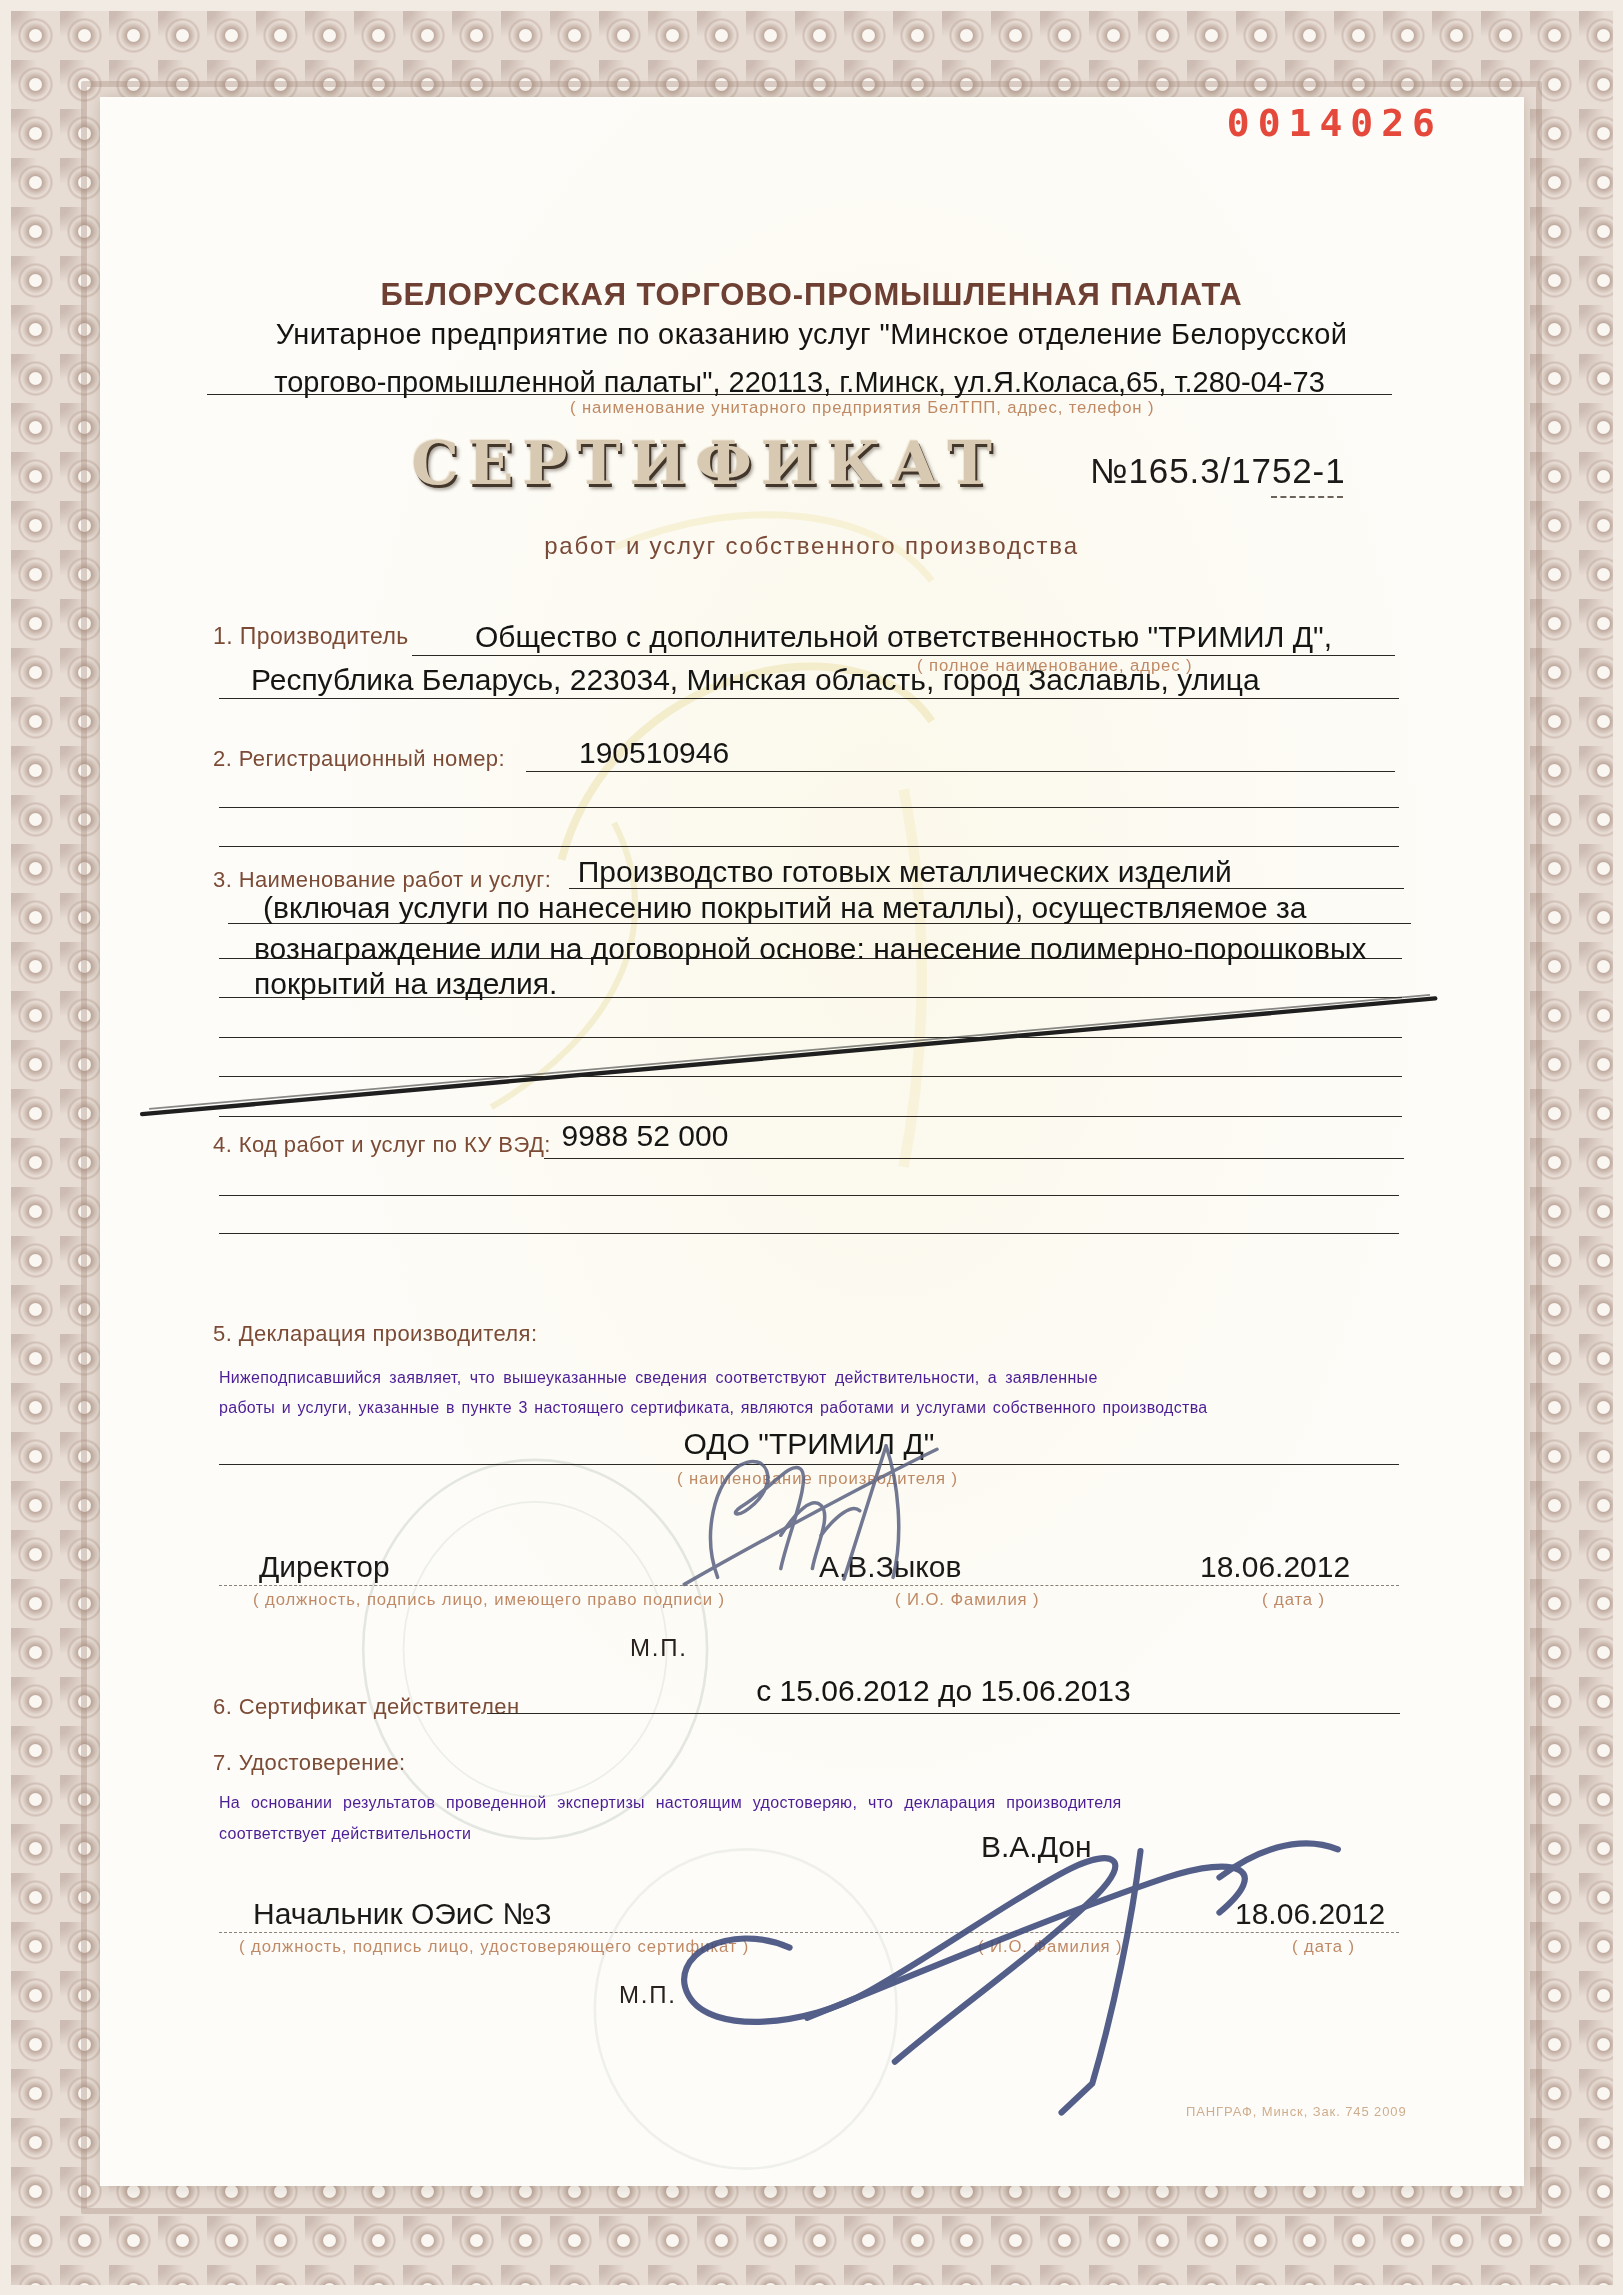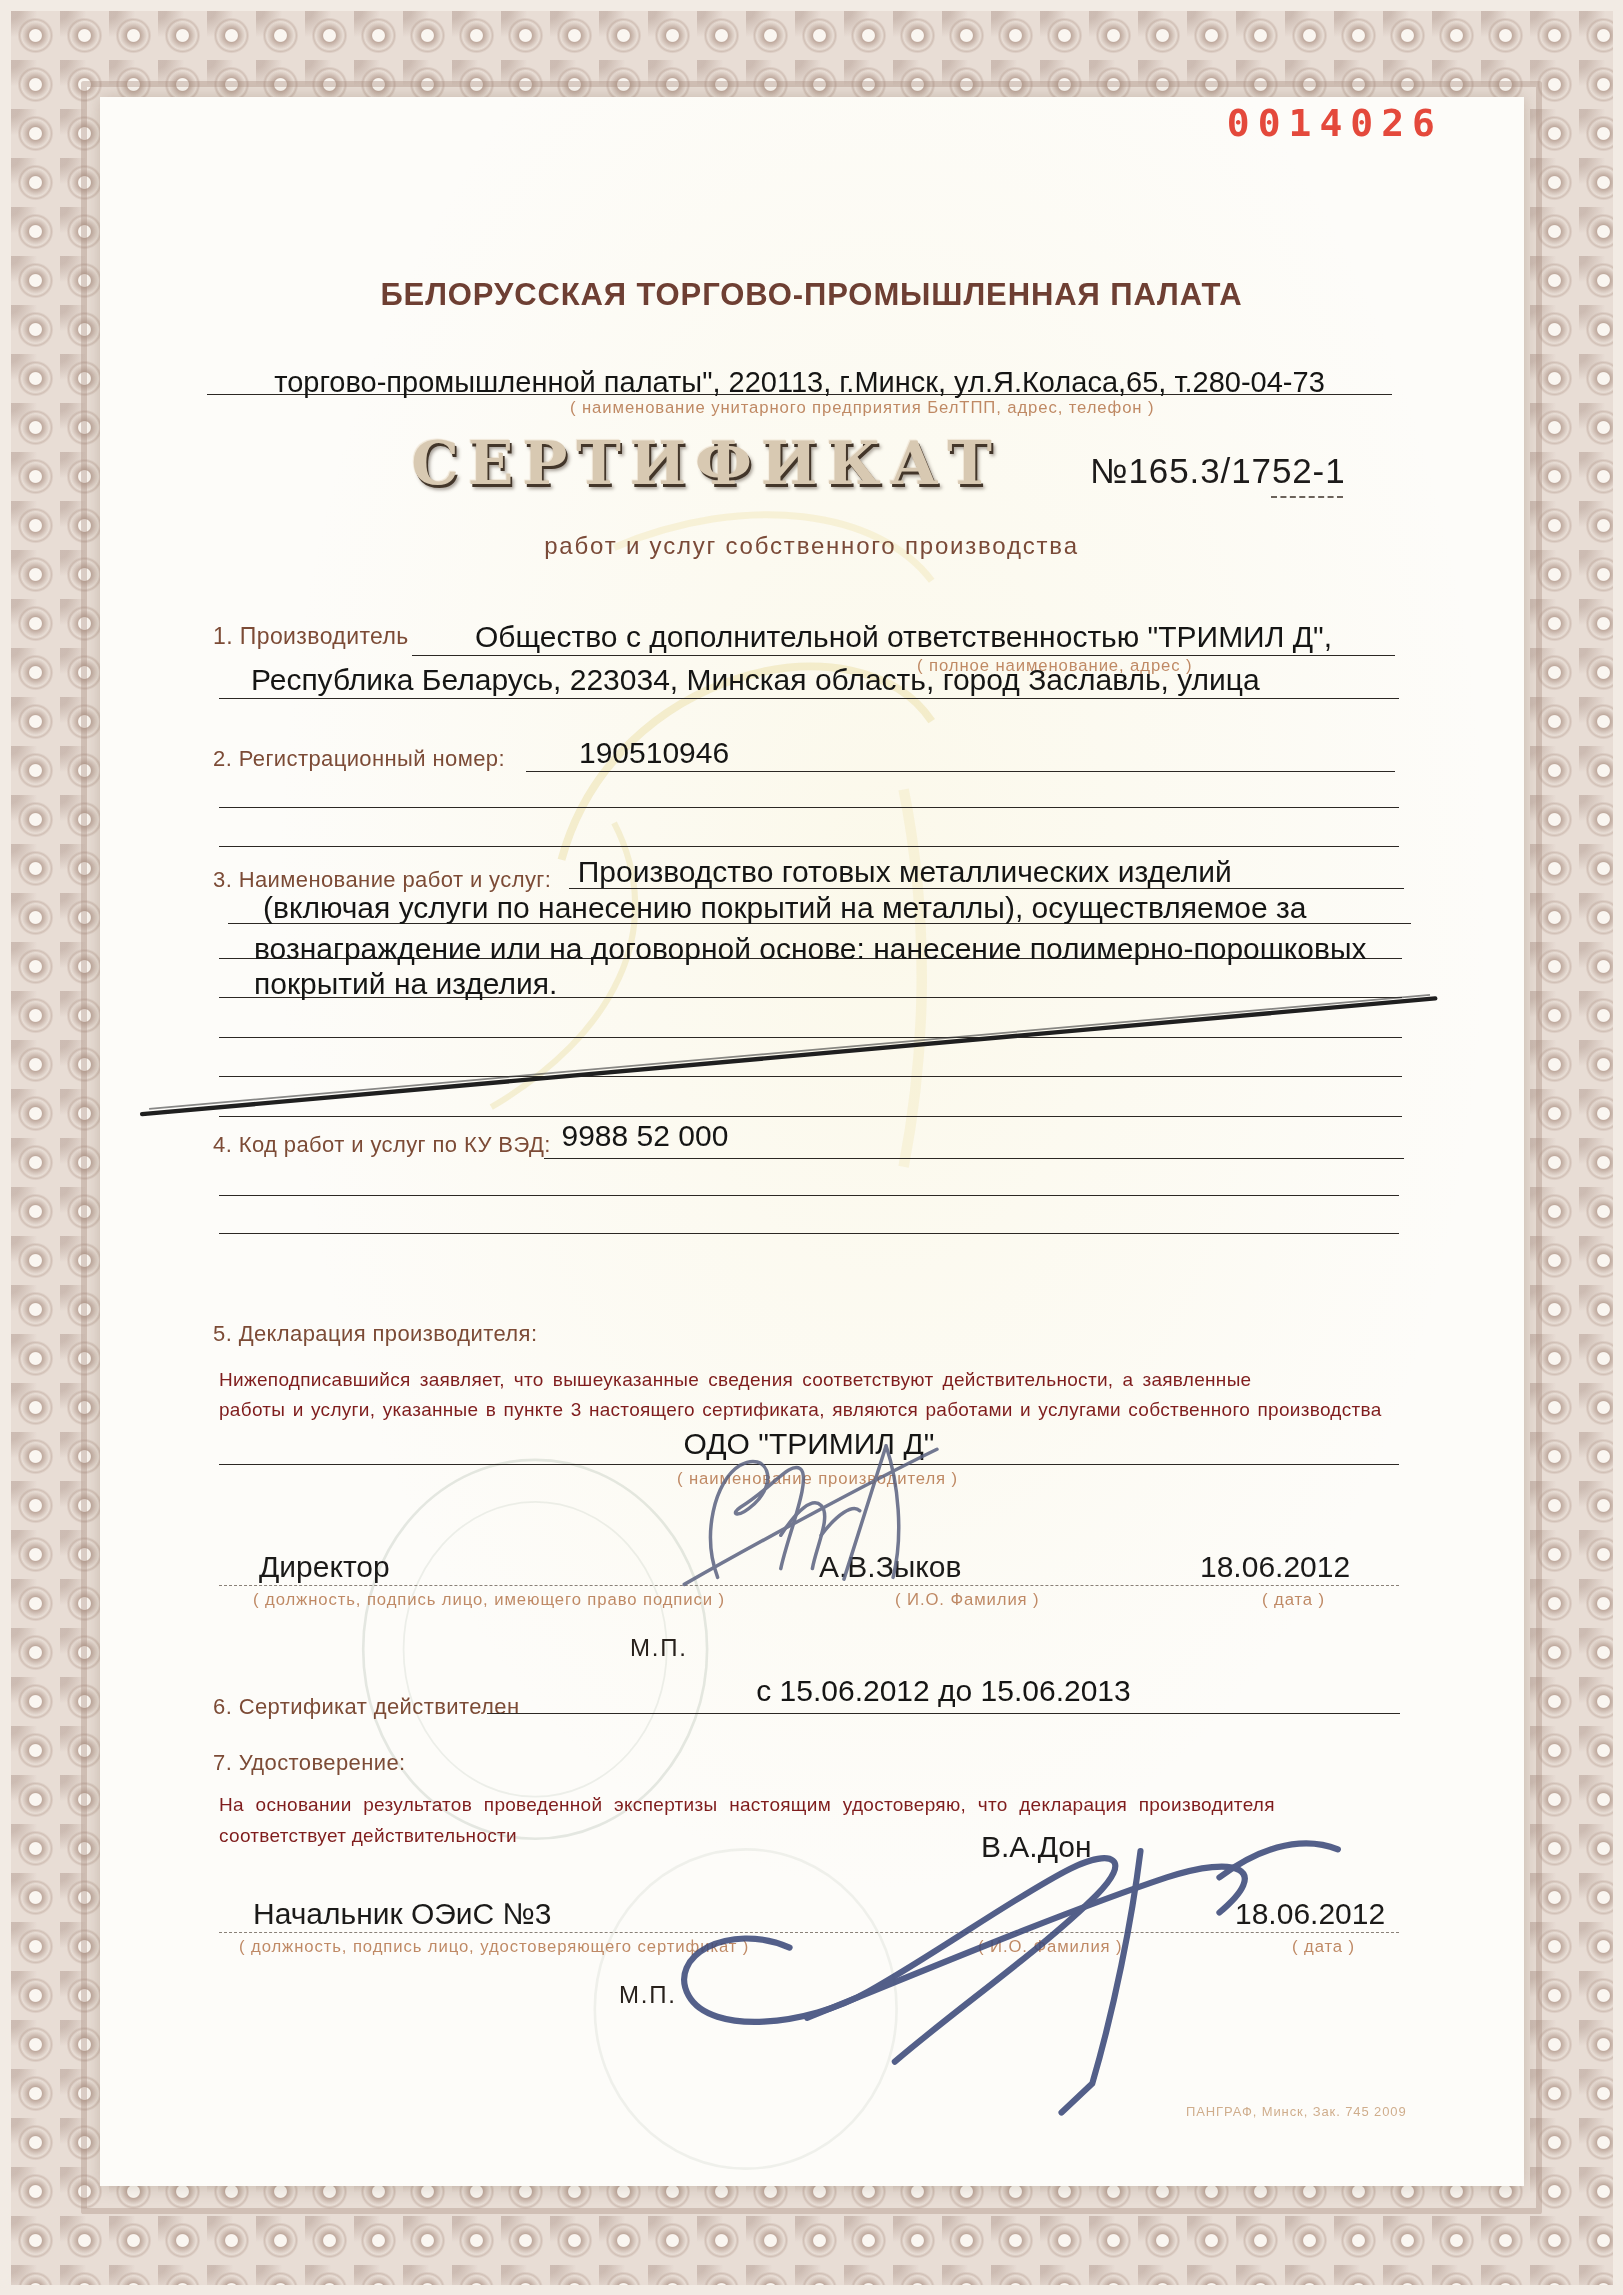--- a/index.html
+++ b/index.html
@@ -40,21 +40,21 @@
   .cert-num{left:1090px;top:451px;font-size:35px;color:#1d1b1a;letter-spacing:0.9px;}
   .num-dash{left:1271px;top:456px;width:72px;height:40px;border-bottom:2.6px dashed #6b625a;}
   .subtitle{top:532px;font-size:24px;color:#7a4a38;letter-spacing:1.8px;}
 
   
   .lbl{font-size:22px;color:#7c4b36;letter-spacing:0.4px;}
   .fill{font-family:"Liberation Sans",sans-serif;color:#151514;font-size:30px;}
   .row{position:absolute;border-bottom:1.8px solid #2c2824;}
   .row .fill{display:block;transform:translateY(10.5px);}
   .cap{position:absolute;font-size:16.7px;color:#b5764c;letter-spacing:0.9px;opacity:.85;white-space:nowrap;}
-  .para{position:absolute;font-size:19px;color:#7f1d1d;letter-spacing:0.3px;white-space:nowrap;}
+  .para{position:absolute;font-size:16px;color:#4c1d95;letter-spacing:0.3px;white-space:nowrap;}
   .sigline{position:absolute;border-bottom:1.8px dashed #8a8178;}
   .signame{position:absolute;font-size:30px;color:#1b1a19;white-space:nowrap;}
   .mp{position:absolute;font-size:24px;color:#28211c;letter-spacing:1.8px;}
   .footer-print{left:1186px;top:2104px;font-size:13px;color:#c49a72;letter-spacing:0.9px;opacity:.8;}
 
   svg.overlay{position:absolute;left:0;top:0;pointer-events:none;}
 </style>
 </head>
 <body>
 
@@ -69,20 +69,21 @@
     <path d="M 700 624 C 852 560, 1002 582, 1062 662" stroke="#efe4b0" stroke-width="8" fill="none" opacity="0.4"></path>
     <path d="M 1030 900 C 1060 1050, 1055 1200, 1030 1330" stroke="#f0e6b4" stroke-width="12" fill="none" opacity="0.35"></path>
     <ellipse cx="610" cy="1880" rx="196" ry="216" stroke="#8fa08f" stroke-width="3" fill="none" opacity="0.22"></ellipse>
     <ellipse cx="610" cy="1880" rx="150" ry="168" stroke="#8fa08f" stroke-width="2" fill="none" opacity="0.15"></ellipse>
     <ellipse cx="850" cy="2290" rx="172" ry="182" stroke="#8fa08f" stroke-width="3" fill="none" opacity="0.12"></ellipse>
   </svg>
 
   <div class="abs serial">0014026</div>
 
   <div class="abs center org1">БЕЛОРУССКАЯ ТОРГОВО-ПРОМЫШЛЕННАЯ ПАЛАТА</div>
+  <div class="abs center org2">Унитарное предприятие по оказанию услуг "Минское отделение Белорусской</div>
   <div class="abs row org3row">
     <span class="fill" style="font-size:29px;">торгово-промышленной палаты", 220113, г.Минск, ул.Я.Коласа,65, т.280-04-73</span>
   </div>
   <div class="cap orgcap">( наименование унитарного предприятия БелТПП, адрес, телефон )</div>
 
   <div class="abs cert-title">СЕРТИФИКАТ</div>
   <div class="abs cert-num">№165.3/1752-1</div>
   <div class="abs num-dash"></div>
   <div class="abs center subtitle">работ и услуг собственного производства</div>
 

